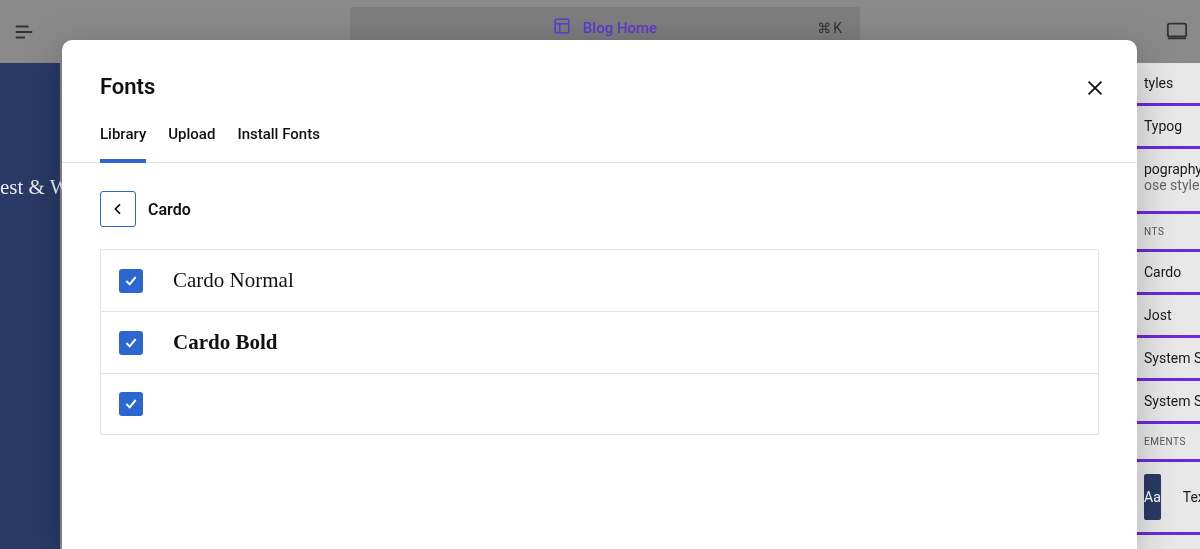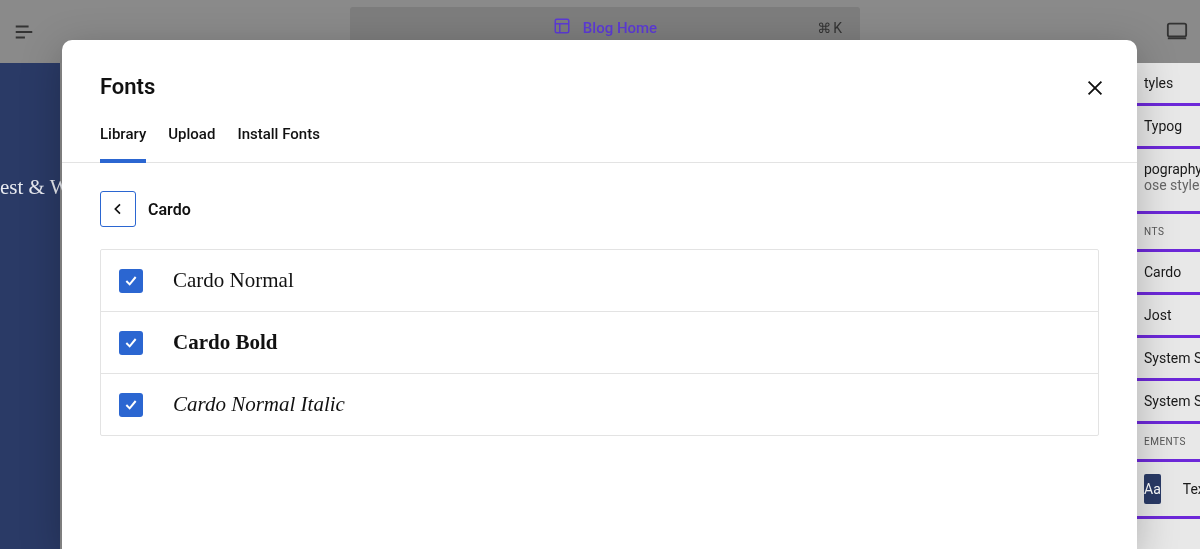--- a/index.html
+++ b/index.html
@@ -56,21 +56,21 @@
     overflow: hidden;
   }
   .bg-sidebar-right .r-row {
     border-bottom: 3px solid #6d28d9;
     padding: 12px 8px;
     white-space: nowrap;
   }
   .bg-sidebar-right .r-head { font-size: 10px; color: #555; letter-spacing: 0.5px; }
   .bg-aa {
     display: inline-flex; align-items: center; justify-content: center;
-    width: 30px; height: 30px;
+    width: 30px; height: 46px;
     background: #2a3a66; color: #fff;
     font-size: 14px; border-radius: 2px;
     margin-right: 22px;
   }
 
   
   .modal {
     position: absolute; left: 62px; top: 40px; right: 63px; bottom: 0;
     background: #fff;
     border-radius: 10px 10px 0 0;
@@ -240,17 +240,16 @@
             </svg>
         </div>
         <div class="variant-label bold">Cardo Bold</div>
       </div>
       <div class="variant-row">
         <div class="checkbox">
           <svg width="16" height="16" viewBox="0 0 24 24" fill="none" stroke-width="3">
               <path d="M5 12l5 5 9-11"></path>
             </svg>
         </div>
-        <div class="variant-label italic">Cardo Normal Italic</div>
       </div>
     </div>
   </div>
 </div>
 
 </body></html>

